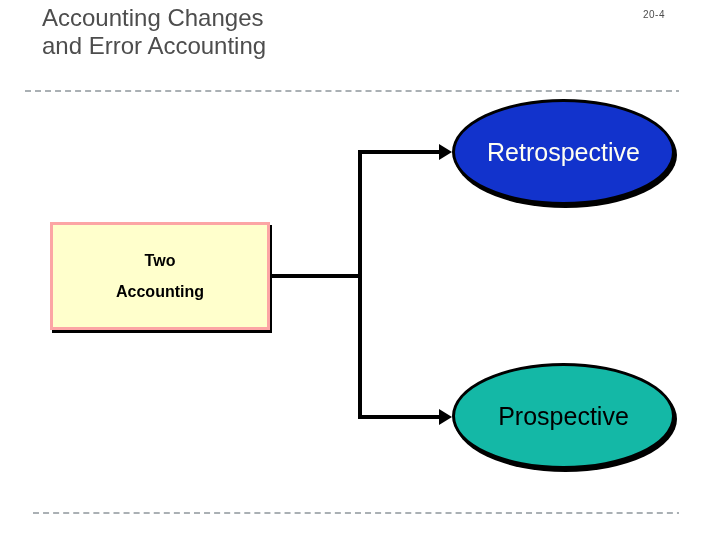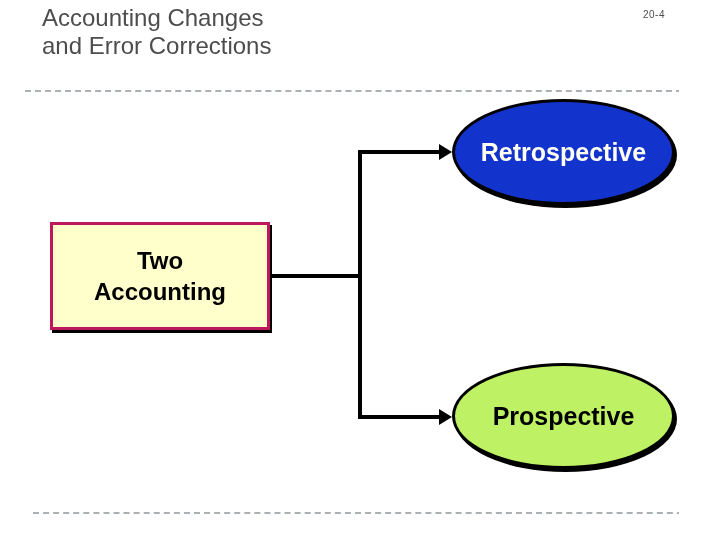--- a/index.html
+++ b/index.html
@@ -61,67 +61,67 @@
   .arrow-bot { left: 439px; top: 409px; }
 
   
   .source-box {
     position: absolute;
     left: 50px;
     top: 222px;
     width: 220px;
     height: 108px;
     background: #ffffcc;
-    border: 3px solid #be185d;
+    border: 3px solid #fca5a5;
     box-shadow: 2px 3px 0 0 #000000;
     display: flex;
     flex-direction: column;
     align-items: center;
     justify-content: center;
     text-align: center;
-    font-size: 24px;
+    font-size: 16px;
     font-weight: 700;
     color: #000000;
     line-height: 31px;
   }
 
   
   .node {
     position: absolute;
     left: 452px;
     width: 223px;
     height: 106px;
     border-radius: 50%;
     border: 3px solid #000000;
     box-shadow: 2px 3px 0 0 #000000;
     display: flex;
     align-items: center;
     justify-content: center;
     font-size: 25px;
-    font-weight: 700;
+    font-weight: 400;
   }
   .node-retrospective {
     top: 99px;
     background: #1233cc;
     color: #fffff2;
   }
   .node-prospective {
     top: 363px;
-    background: #bef264;
+    background: #14b8a6;
     color: #000000;
   }
 </style>
 </head>
 <body>
 
 <div class="slide">
 
   <div class="page-num">20-4</div>
 
-  <h1 class="title"><span>Accounting Changes</span><br><span>and Error Corrections</span></h1>
+  <h1 class="title"><span>Accounting Changes</span><br><span>and Error Accounting</span></h1>
 
   <div class="sep sep-top"></div>
 
   <div class="sep sep-bottom"></div>
 
   <div class="conn conn-box"></div>
   <div class="conn conn-v"></div>
   <div class="conn conn-top"></div>
   <div class="conn conn-bot"></div>
   <div class="arrow arrow-top"></div>

